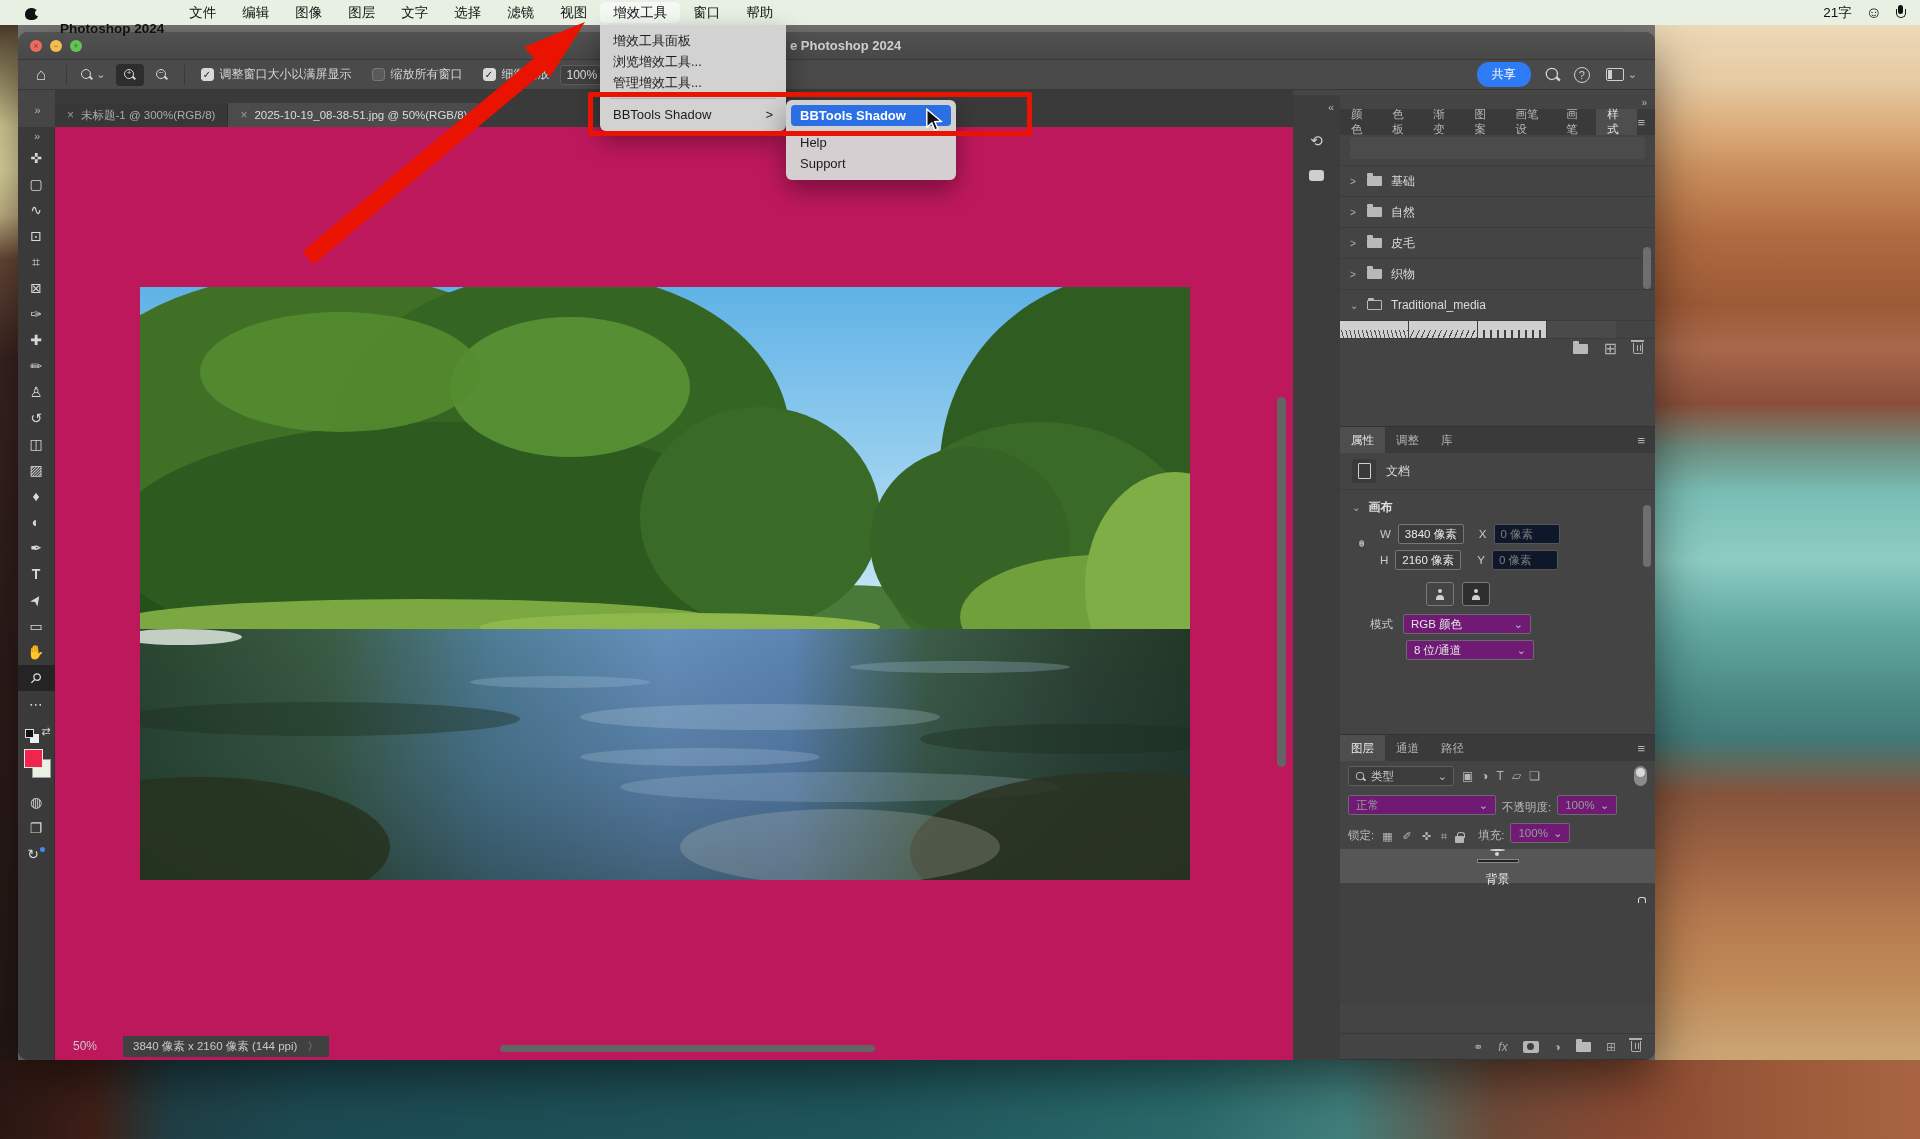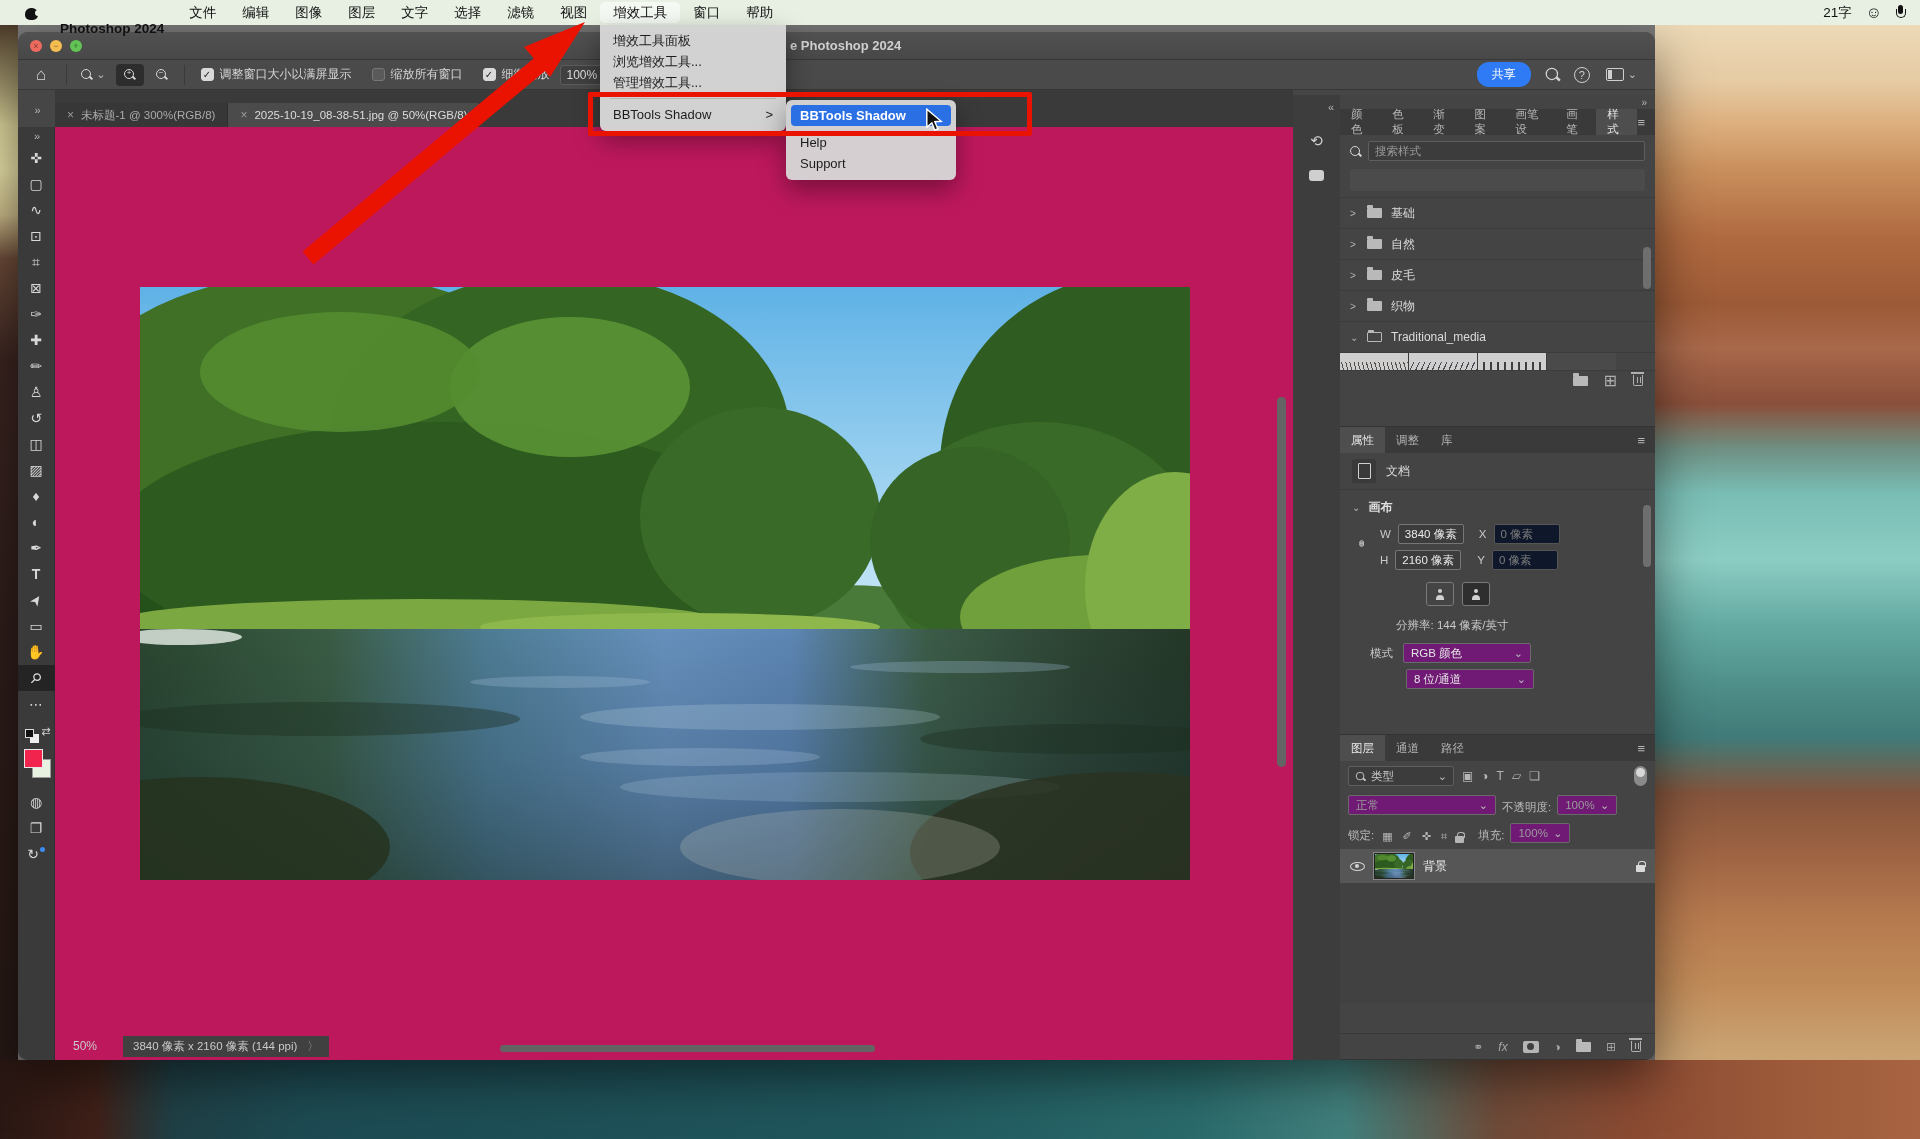--- a/index.html
+++ b/index.html
@@ -163,21 +163,21 @@
   .filter-box { width:106px; height:20px; background:#3c3c3c; border:1px solid #5e5e5e; border-radius:2px; display:flex; align-items:center; gap:5px; padding:0 6px; color:#c9c9c9; }
   .f-ic { color:#b5b5b5; font-size:12px; }
   .toggle-pill { margin-left:auto; width:13px; height:20px; border-radius:7px; background:#8a8a8a; position:relative; }
   .toggle-pill::before { content:""; position:absolute; left:2px; top:2px; width:9px; height:9px; border-radius:50%; background:#d8d8d8; }
   .blend-row,.lock-row { display:flex; align-items:flex-end; gap:6px; padding:4px 8px; font-size:11.5px; color:#b9b9b9; }
   .sel-dim { color:#9a9a9a; }
   .lk { font-size:11px; color:#b5b5b5; padding:0 2px; }
   .i-lock { position:relative; width:9px; height:7px; background:#b5b5b5; border-radius:1px; margin-top:4px; }
   .i-lock::before { content:""; position:absolute; left:1.5px; top:-4px; width:6px; height:5px; border:1.4px solid #b5b5b5; border-bottom:none; border-radius:3px 3px 0 0; }
   .i-lock.dark { background:#d9d9d9; } .i-lock.dark::before { border-color:#d9d9d9; }
-  .layer-row { display:flex; align-items:center; gap:9px; height:34px; background:#565656; margin-top:2px; padding:0 10px; font-size:12px; color:#e8e8e8; }
+  .layer-row { display:flex; align-items:center; gap:9px; height:34px; background:#565656; margin-top:2px; padding:0 10px; font-size:12px; color:#e8e8e8;flex-direction:column; }
   .i-eye { position:relative; width:15px; height:9px; border:1.5px solid #d5d5d5; border-radius:50%; }
   .i-eye::after { content:""; position:absolute; left:4px; top:1.5px; width:4px; height:4px; border-radius:50%; background:#d5d5d5; }
   .layer-thumb { width:40px; height:26px; border:1px solid #222; outline:1px solid #888; overflow:hidden; }
   .layer-rest { height:120px; background:#414141; }
   .lfoot { position:absolute; left:0; bottom:0; width:100%; height:26px; border-top:1px solid #383838; display:flex; align-items:center; justify-content:flex-end; gap:15px; padding-right:14px; color:#a5a5a5; font-size:12px; }
   .i-maskrect { width:16px; height:12px; background:#b5b5b5; border-radius:2px; display:flex; align-items:center; justify-content:center; }
   .i-maskrect::before { content:""; width:7px; height:7px; border-radius:50%; background:#3f3f3f; }
   .fx { font-style:italic; font-size:12px; }
 
   
@@ -468,24 +468,20 @@
         <div class="ptabs">
           <div class="ptab">颜色</div>
           <div class="ptab">色板</div>
           <div class="ptab">渐变</div>
           <div class="ptab">图案</div>
           <div class="ptab">画笔设</div>
           <div class="ptab">画笔</div>
           <div class="ptab active">样式</div>
           <div class="burger">≡</div>
         </div>
-        <div class="search-row">
-          <span class="i-mag"></span>
-          <input class="search-box" placeholder="搜索样式" style="">
-        </div>
         <div class="recent-strip"></div>
         <div class="grp-row">
             <span class="ar">&gt;</span>
             <span class="i-folder"></span>
             <span>基础</span>
           </div>
         <div class="grp-row">
             <span class="ar">&gt;</span>
             <span class="i-folder"></span>
             <span>自然</span>
@@ -550,21 +546,20 @@
           </div>
         </div>
         <div class="orient">
           <span class="obtn">
               <span class="pers"></span>
             </span>
           <span class="obtn sel land">
               <span class="pers"></span>
             </span>
         </div>
-        <div class="res-line">分辨率: 144 像素/英寸</div>
         <div class="mode-row">
           <span>模式</span>
           <span class="select" style="width:128px">
               <span>RGB 颜色</span>
               <span class="chevron">⌄</span>
             </span>
         </div>
         <div class="mode-row" style="padding-left:66px">
           <span class="select" style="width:128px">
               <span>8 位/通道</span>

